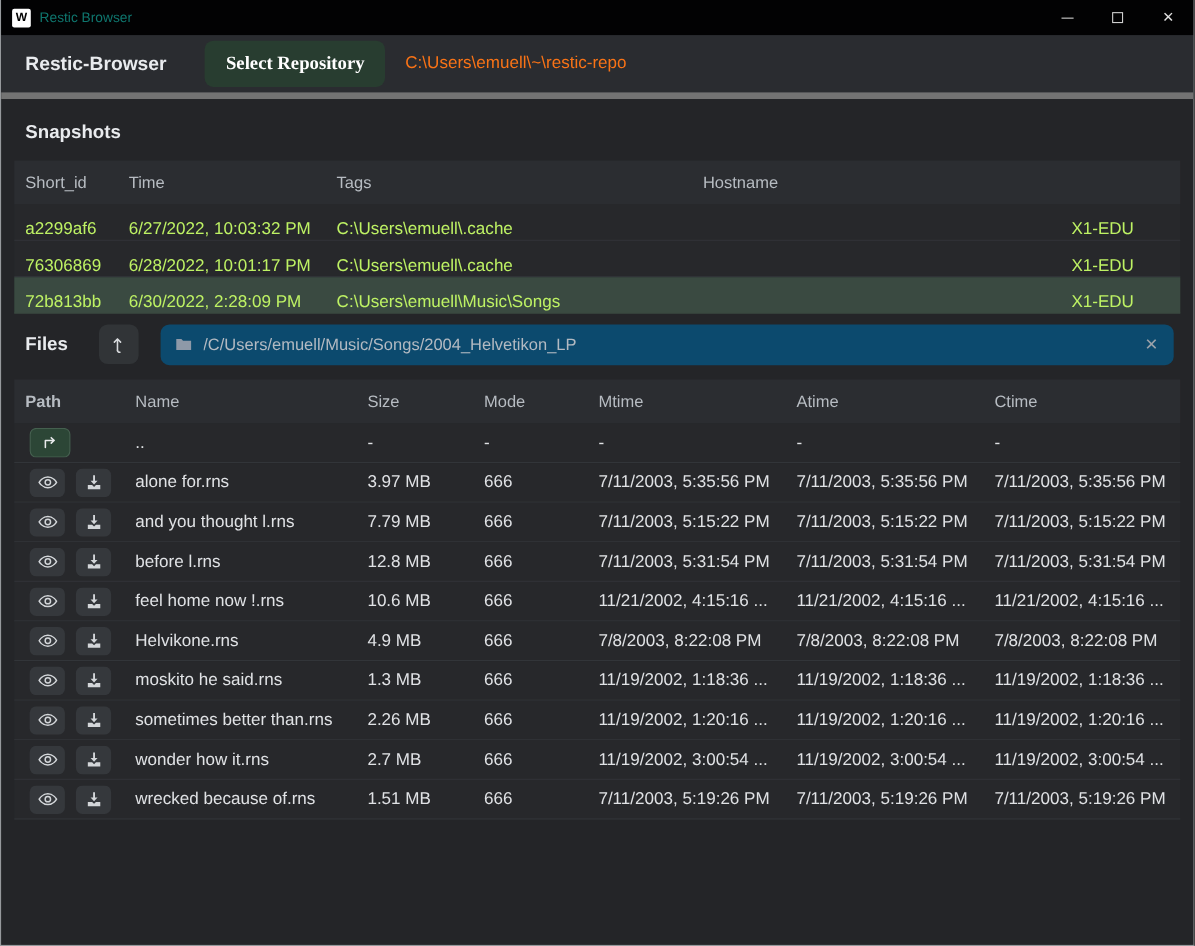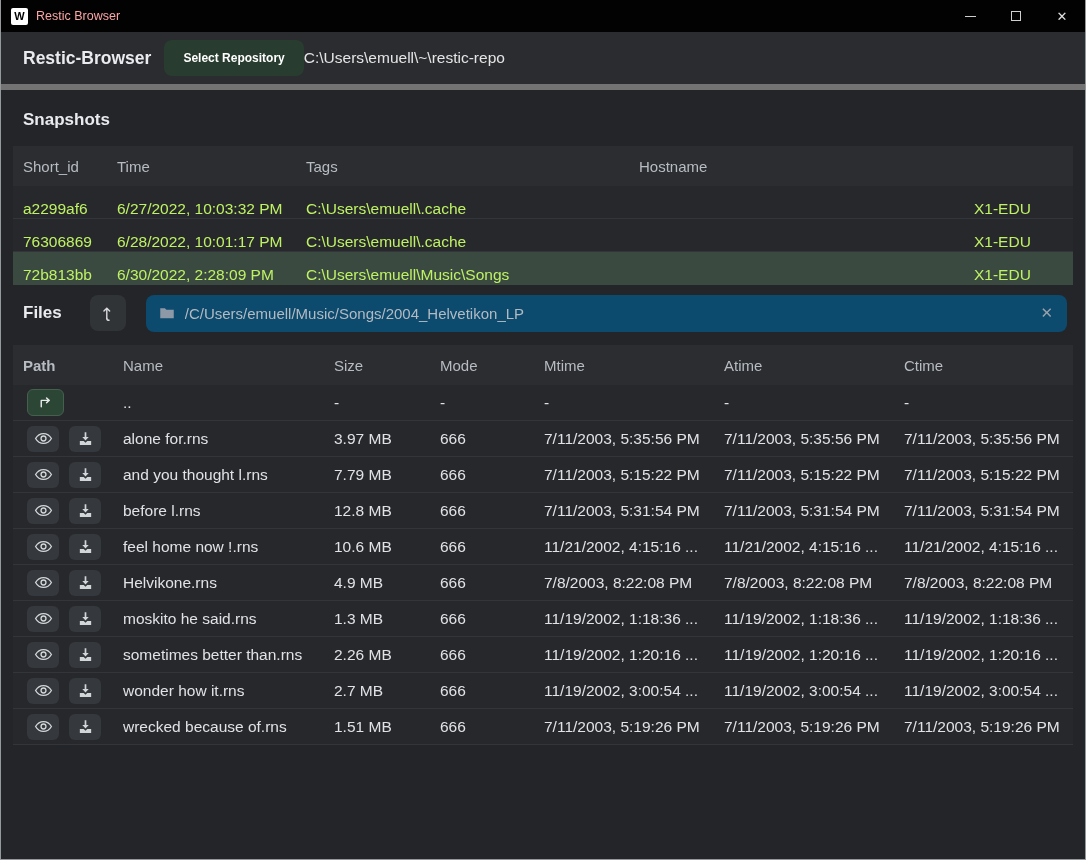--- a/index.html
+++ b/index.html
@@ -21,39 +21,39 @@
   .titlebar {
     height: 32px; background: #020203;
     display: flex; align-items: center;
     padding-left: 10px;
   }
   .app-logo {
     width: 17px; height: 17px; background: #ffffff; border-radius: 2px;
     display: flex; align-items: center; justify-content: center;
     font-weight: bold; font-size: 11px; color: #000; margin-right: 8px;
   }
-  .tb-title { font-size: 12.5px; color: #fca5a5; }
+  .tb-title { font-size: 12.5px; color: #0f766e; }
   .win-controls { margin-left: auto; display: flex; height: 100%; }
   .win-btn { width: 46px; height: 100%; display: flex; align-items: center; justify-content: center; color: #d9d9d9; }
   .glyph-min { width: 11px; height: 1px; background: #cfcfcf; display: block; }
   .glyph-max { width: 10px; height: 10px; border: 1px solid #cfcfcf; display: block; }
   .glyph-close { font-size: 13px; color: #e0e0e0; }
 
   
   .header {
     height: 58px; background: #2a2c30; border-bottom: 6px solid #737373;
     display: flex; align-items: center; padding: 0 22px;
   }
   .app-title { font-size: 17.5px; font-weight: bold; color: #e9ebee; }
   .repo-btn {
-    margin-left: 13px; background: #283d30; color: #ffffff;
+    margin-left: 35px; background: #283d30; color: #ffffff;
     border: none; border-radius: 8px; padding: 11px 19px;
-    font-family: Liberation Sans, sans-serif; font-size: 12px; font-weight: bold; cursor: pointer;
-  }
-  .repo-path { font-size: 15.5px; color: #e5e5e5; }
+    font-family: Liberation Serif, serif; font-size: 17px; font-weight: bold; cursor: pointer;
+  }
+  .repo-path { margin-left: 18px; font-size: 15.5px; color: #f97316; }
 
   
   .section-title {
     font-size: 17px; font-weight: bold; color: #e9ebee;
     padding: 20px 22px 16px 22px;
   }
 
   
   .table { margin: 0 12px; }
   .thead {

